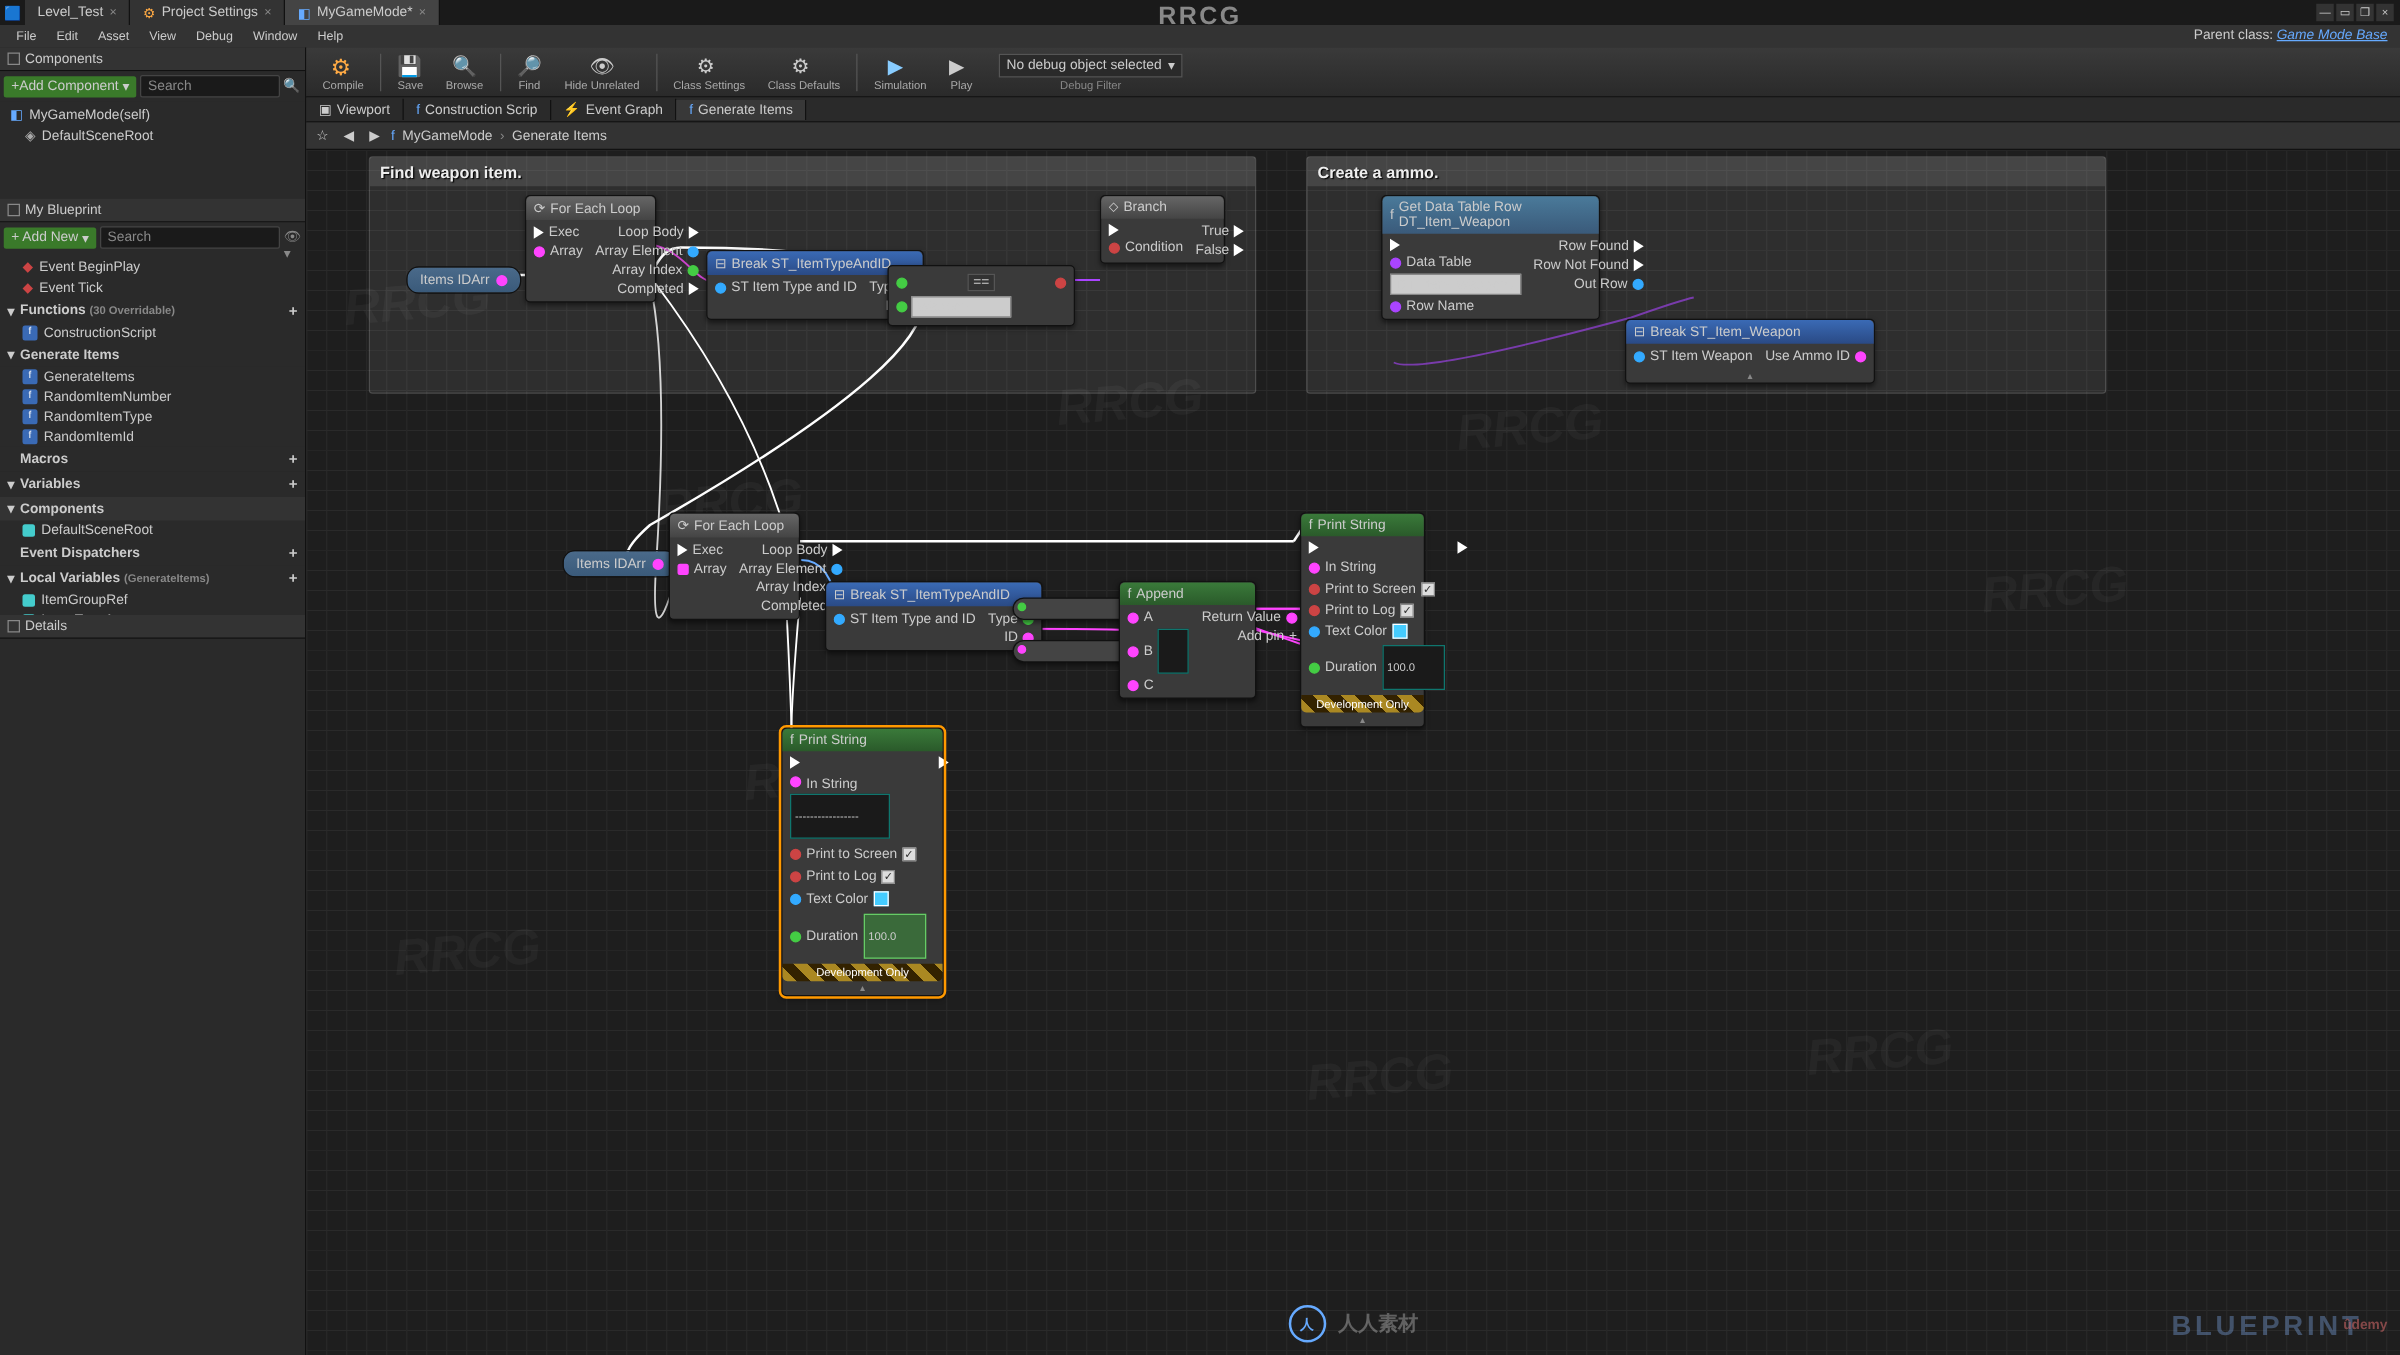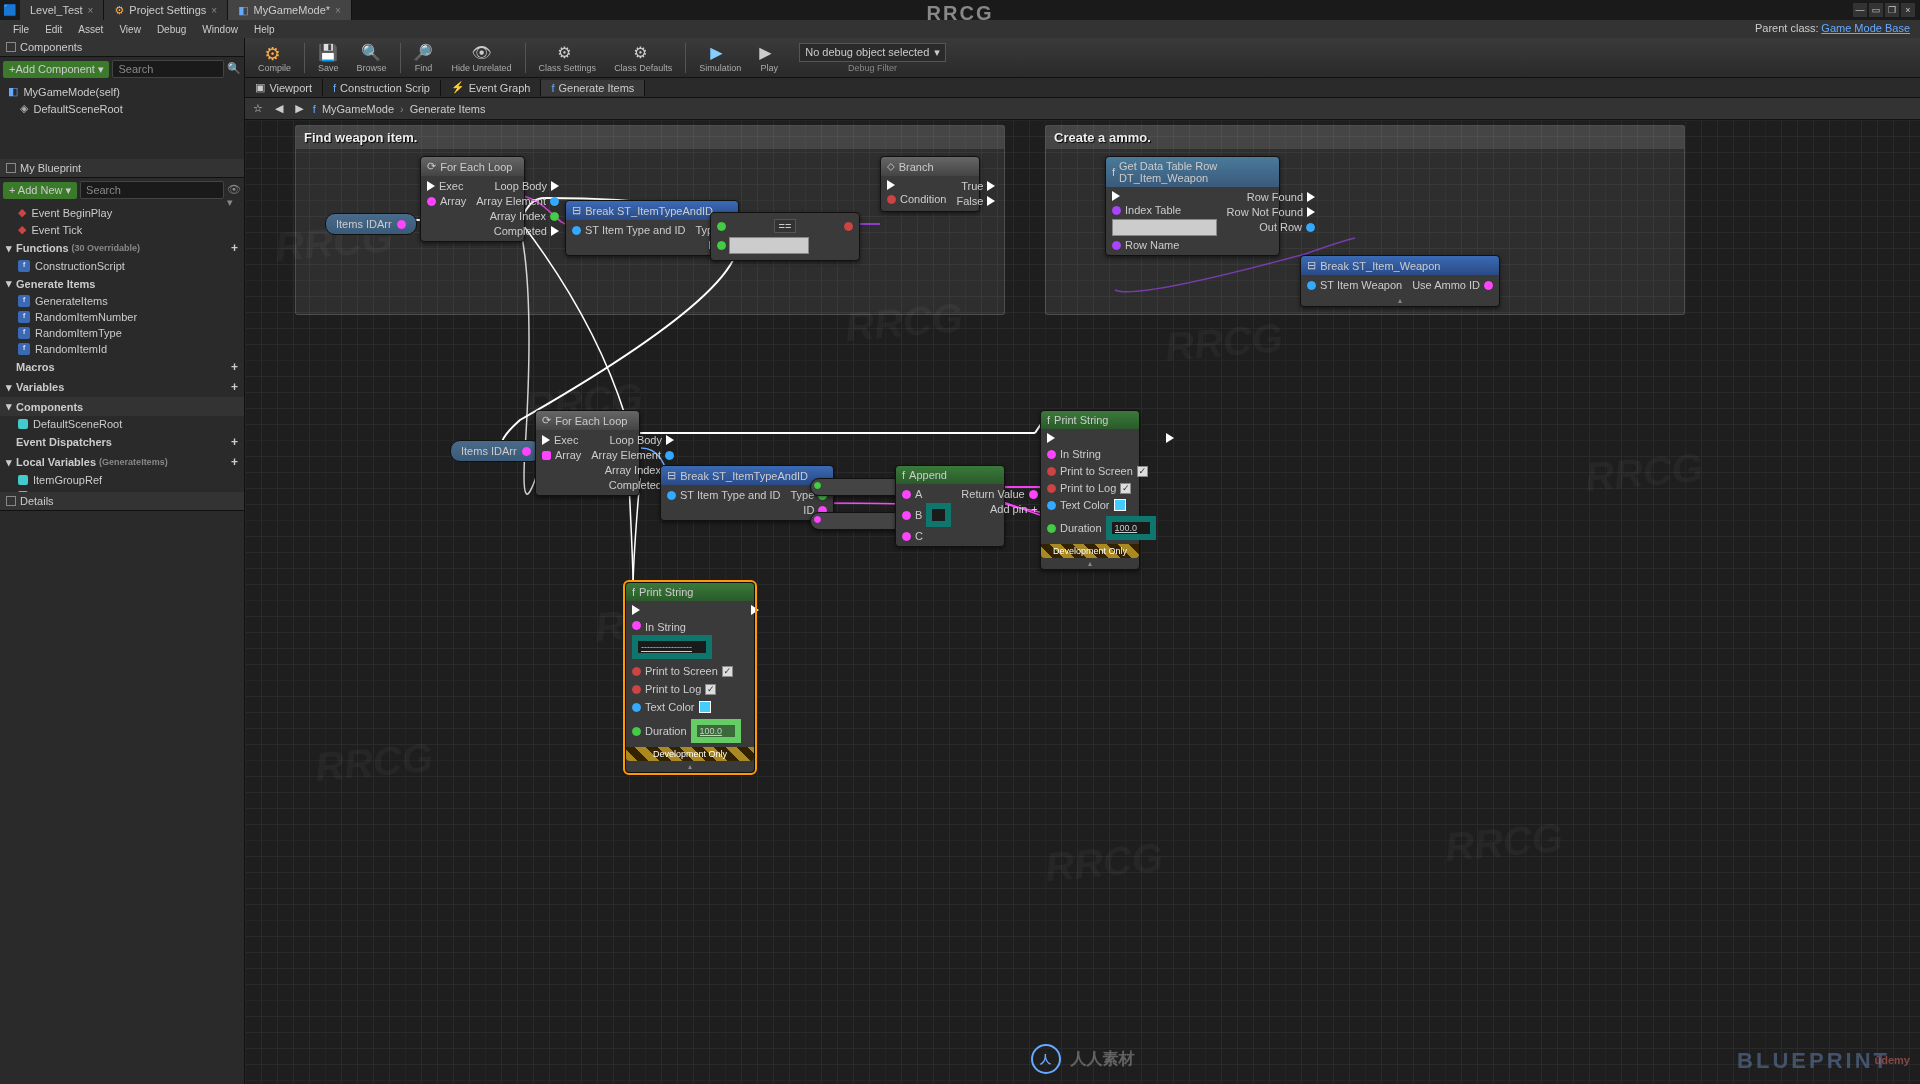--- a/index.html
+++ b/index.html
@@ -9,21 +9,21 @@
 .titlebar .tabs { display:flex; height:100%; }
 .titlebar .tab { padding:0 10px; height:100%; display:flex; align-items:center; gap:5px; background:#333; border-right:1px solid #111; }
 .titlebar .tab.active { background:#444; }
 .titlebar .tab-close { font-size:10px; color:#888; }
 .win-controls { margin-left:auto; display:flex; gap:2px; padding-right:5px; }
 .win-controls div { width:14px; height:14px; background:#333; text-align:center; line-height:14px; cursor:pointer; font-size:9px; }
 .menubar { height:18px; background:#333; display:flex; align-items:center; padding-left:5px; }
 .menubar span { padding:0 8px; cursor:pointer; font-size:10px; }
 .app-title { position:absolute; left:50%; transform:translateX(-50%); top:2px; font-size:20px; font-weight:bold; color:#888; letter-spacing:2px; }
 .parent-class { position:absolute; right:10px; top:22px; font-size:10px; color:#888; }
-.parent-class a { color:#6af; text-decoration:underline; }
+.parent-class a { color:#6af; text-decoration:underline;font-style:italic; }
 .main { display:flex; height:calc(100% - 38px); }
 .left-panel { width:245px; background:#2a2a2a; display:flex; flex-direction:column; border-right:1px solid #111; }
 .panel-header { background:#333; padding:3px 6px; font-size:11px; border-bottom:1px solid #111; display:flex; align-items:center; gap:4px; }
 .panel-header .icon-box { width:10px; height:10px; border:1px solid #888; }
 .add-bar { display:flex; align-items:center; background:#2a2a2a; padding:3px; gap:3px; }
 .btn-green { background:#3a7a2a; color:#fff; padding:2px 6px; border-radius:2px; cursor:pointer; display:flex; align-items:center; gap:3px; }
 .search-box { flex:1; background:#1a1a1a; border:1px solid #444; padding:2px 5px; border-radius:2px; color:#888; }
 .search-icon { width:14px; height:14px; color:#888; }
 .tree { padding:2px 0; }
 .tree-item { padding:2px 8px; display:flex; align-items:center; gap:5px; cursor:pointer; }
@@ -71,21 +71,21 @@
 .pin-r { justify-content:flex-end; }
 .pin-dot { width:9px; height:9px; border-radius:50%; border:1px solid #fff; flex-shrink:0; }
 .pin-exec { width:0; height:0; border-top:5px solid transparent; border-bottom:5px solid transparent; border-left:8px solid #fff; flex-shrink:0; }
 .pc-blue { background:#3af; border-color:#3af; }
 .pc-green { background:#4c4; border-color:#4c4; }
 .pc-red { background:#c44; border-color:#c44; }
 .pc-pink { background:#f4f; border-color:#f4f; }
 .pc-purple { background:#a4f; border-color:#a4f; }
 .node-var { position:absolute; background:linear-gradient(#4a6a8a,#3a5a7a); border:1px solid #111; border-radius:10px; padding:4px 10px; font-size:10px; display:flex; align-items:center; gap:5px; }
 .node-dropdown { background:#ccc; color:#333; border:1px solid #888; padding:1px 4px; font-size:9px; display:flex; align-items:center; justify-content:space-between; min-width:80px; }
-.node-input { background:#1a1a1a; border:6px solid #0f766e; padding:1px 3px; font-size:9px; color:#ccc; width:50px;text-decoration:underline; }
+.node-input { background:#1a1a1a; border:1px solid #0f766e; padding:12px 3px; font-size:9px; color:#ccc; width:50px; }
 .node-color { width:12px; height:12px; background:#4cf; border:1px solid #fff; }
 .node-chk { width:11px; height:11px; background:#ddd; border:1px solid #888; color:#333; text-align:center; line-height:9px; font-size:9px; }
 .dev-only { background:repeating-linear-gradient(45deg,#aa8822,#aa8822 8px,#332200 8px,#332200 16px); padding:2px; text-align:center; font-size:9px; color:#fff; border-radius:0 0 4px 4px; }
 .node-expand { text-align:center; padding:1px; font-size:8px; color:#888; cursor:pointer; }
 svg.wires { position:absolute; top:0; left:0; width:100%; height:100%; pointer-events:none; }
 .watermark { position:absolute; font-size:40px; font-weight:bold; color:rgba(255,255,255,0.04); transform:rotate(-5deg); pointer-events:none; font-style:italic; }
 .footer-logo { position:absolute; bottom:10px; left:50%; transform:translateX(-50%); display:flex; align-items:center; gap:10px; }
 .footer-logo .circle { width:30px; height:30px; border:2px solid #6af; border-radius:50%; display:flex; align-items:center; justify-content:center; color:#6af; font-weight:bold; }
 .footer-logo .txt { font-size:16px; font-weight:bold; color:rgba(255,255,255,0.3); }
 .blueprint-tag { position:absolute; bottom:10px; right:30px; font-size:22px; font-weight:bold; color:rgba(120,160,220,0.4); letter-spacing:3px; }
@@ -501,21 +501,21 @@
             <span>f</span>
             <span>Get Data Table Row DT_Item_Weapon</span>
           </div>
         <div class="node-body">
           <div class="pins-l">
             <div class="pin">
                 <span class="pin-exec"></span>
               </div>
             <div class="pin">
                 <span class="pin-dot pc-purple"></span>
-                <span>Index Table</span>
+                <span>Data Table</span>
               </div>
             <div class="pin">
                 <div class="node-dropdown" style="min-width:70px;font-size:8px">
                   <span>DT_Item_Weapon</span>
                   <span>▾</span>
                 </div>
               </div>
             <div class="pin">
                 <span class="pin-dot pc-purple"></span>
                 <span>Row Name</span>

